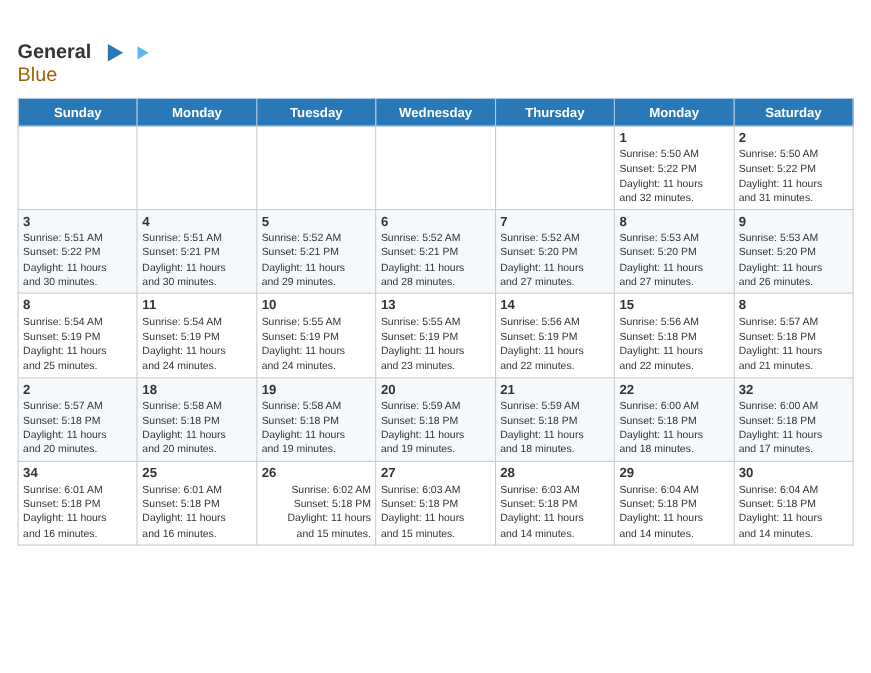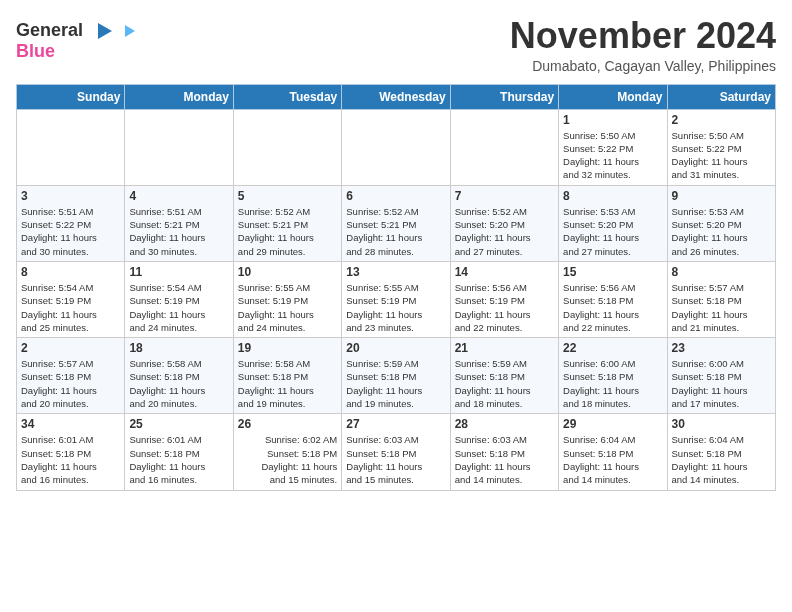--- a/index.html
+++ b/index.html
@@ -38,21 +38,21 @@
     .calendar {
       width: 100%;
       border-collapse: collapse;
     }
     .calendar th {
       background: #2979b8;
       color: #fff;
       font-size: 12px;
       font-weight: bold;
       padding: 5px 4px;
-      text-align: right;
+      text-align: center;
       border: 1px solid #b0c8e0;
     }
     .calendar td {
       vertical-align: top;
       border: 1px solid #ccc;
       padding: 3px 4px;
       width: 107px;
       min-height: 80px;
       font-size: 10px;
       color: #333;
@@ -84,24 +84,20 @@
   <div class="logo">
   <div class="logo-box">
     <div class="logo-general">
       <span>General</span>
       <span class="logo-arrow"></span>
       <span class="logo-arrow2"></span>
     </div>
     <div class="logo-blue-text">Blue</div>
   </div>
 </div>
-  <div class="title-area">
-    <div class="month-title">November 2024</div>
-    <div class="location">Dumabato, Cagayan Valley, Philippines</div>
-  </div>
 </div>
 
 <table class="calendar">
   <thead>
     <tr>
     <th>Sunday</th>
         <th>Monday</th>
         <th>Tuesday</th>
         <th>Wednesday</th>
         <th>Thursday</th>
@@ -270,21 +266,21 @@
 and 18 minutes.</div>
         </td>
         <td>
           <span class="day-num">22</span>
           <div class="day-info" style="white-space: pre-line;">Sunrise: 6:00 AM
 Sunset: 5:18 PM
 Daylight: 11 hours
 and 18 minutes.</div>
         </td>
         <td>
-          <span class="day-num">23</span>
+          <span class="day-num">32</span>
           <div class="day-info" style="white-space: pre-line;">Sunrise: 6:00 AM
 Sunset: 5:18 PM
 Daylight: 11 hours
 and 17 minutes.</div>
         </td>
       </tr>
       <tr>
         <td>
           <span class="day-num">34</span>
           <div class="day-info" style="white-space: pre-line;">Sunrise: 6:01 AM
@@ -349,25 +345,26 @@
     flex-direction: column;
     align-items: flex-start;
   }
   .logo-general {
     font-size: 18px;
     font-weight: bold;
     color: #333;
     display: flex;
     align-items: center;
     gap: 11px;
+    margin-top: 17px;
   }
   .logo-blue-text {
     font-size: 18px;
-    font-weight: bold;
-    color: #ec4899;
+    font-weight: normal;
+    color: #a16207;
   }
   .logo-arrow {
     display: inline-block;
     width: 0;
     height: 0;
     border-top: 8px solid transparent;
     border-bottom: 8px solid transparent;
     border-left: 14px solid #2979b8;
     margin-left: 4px;
     vertical-align: middle;

